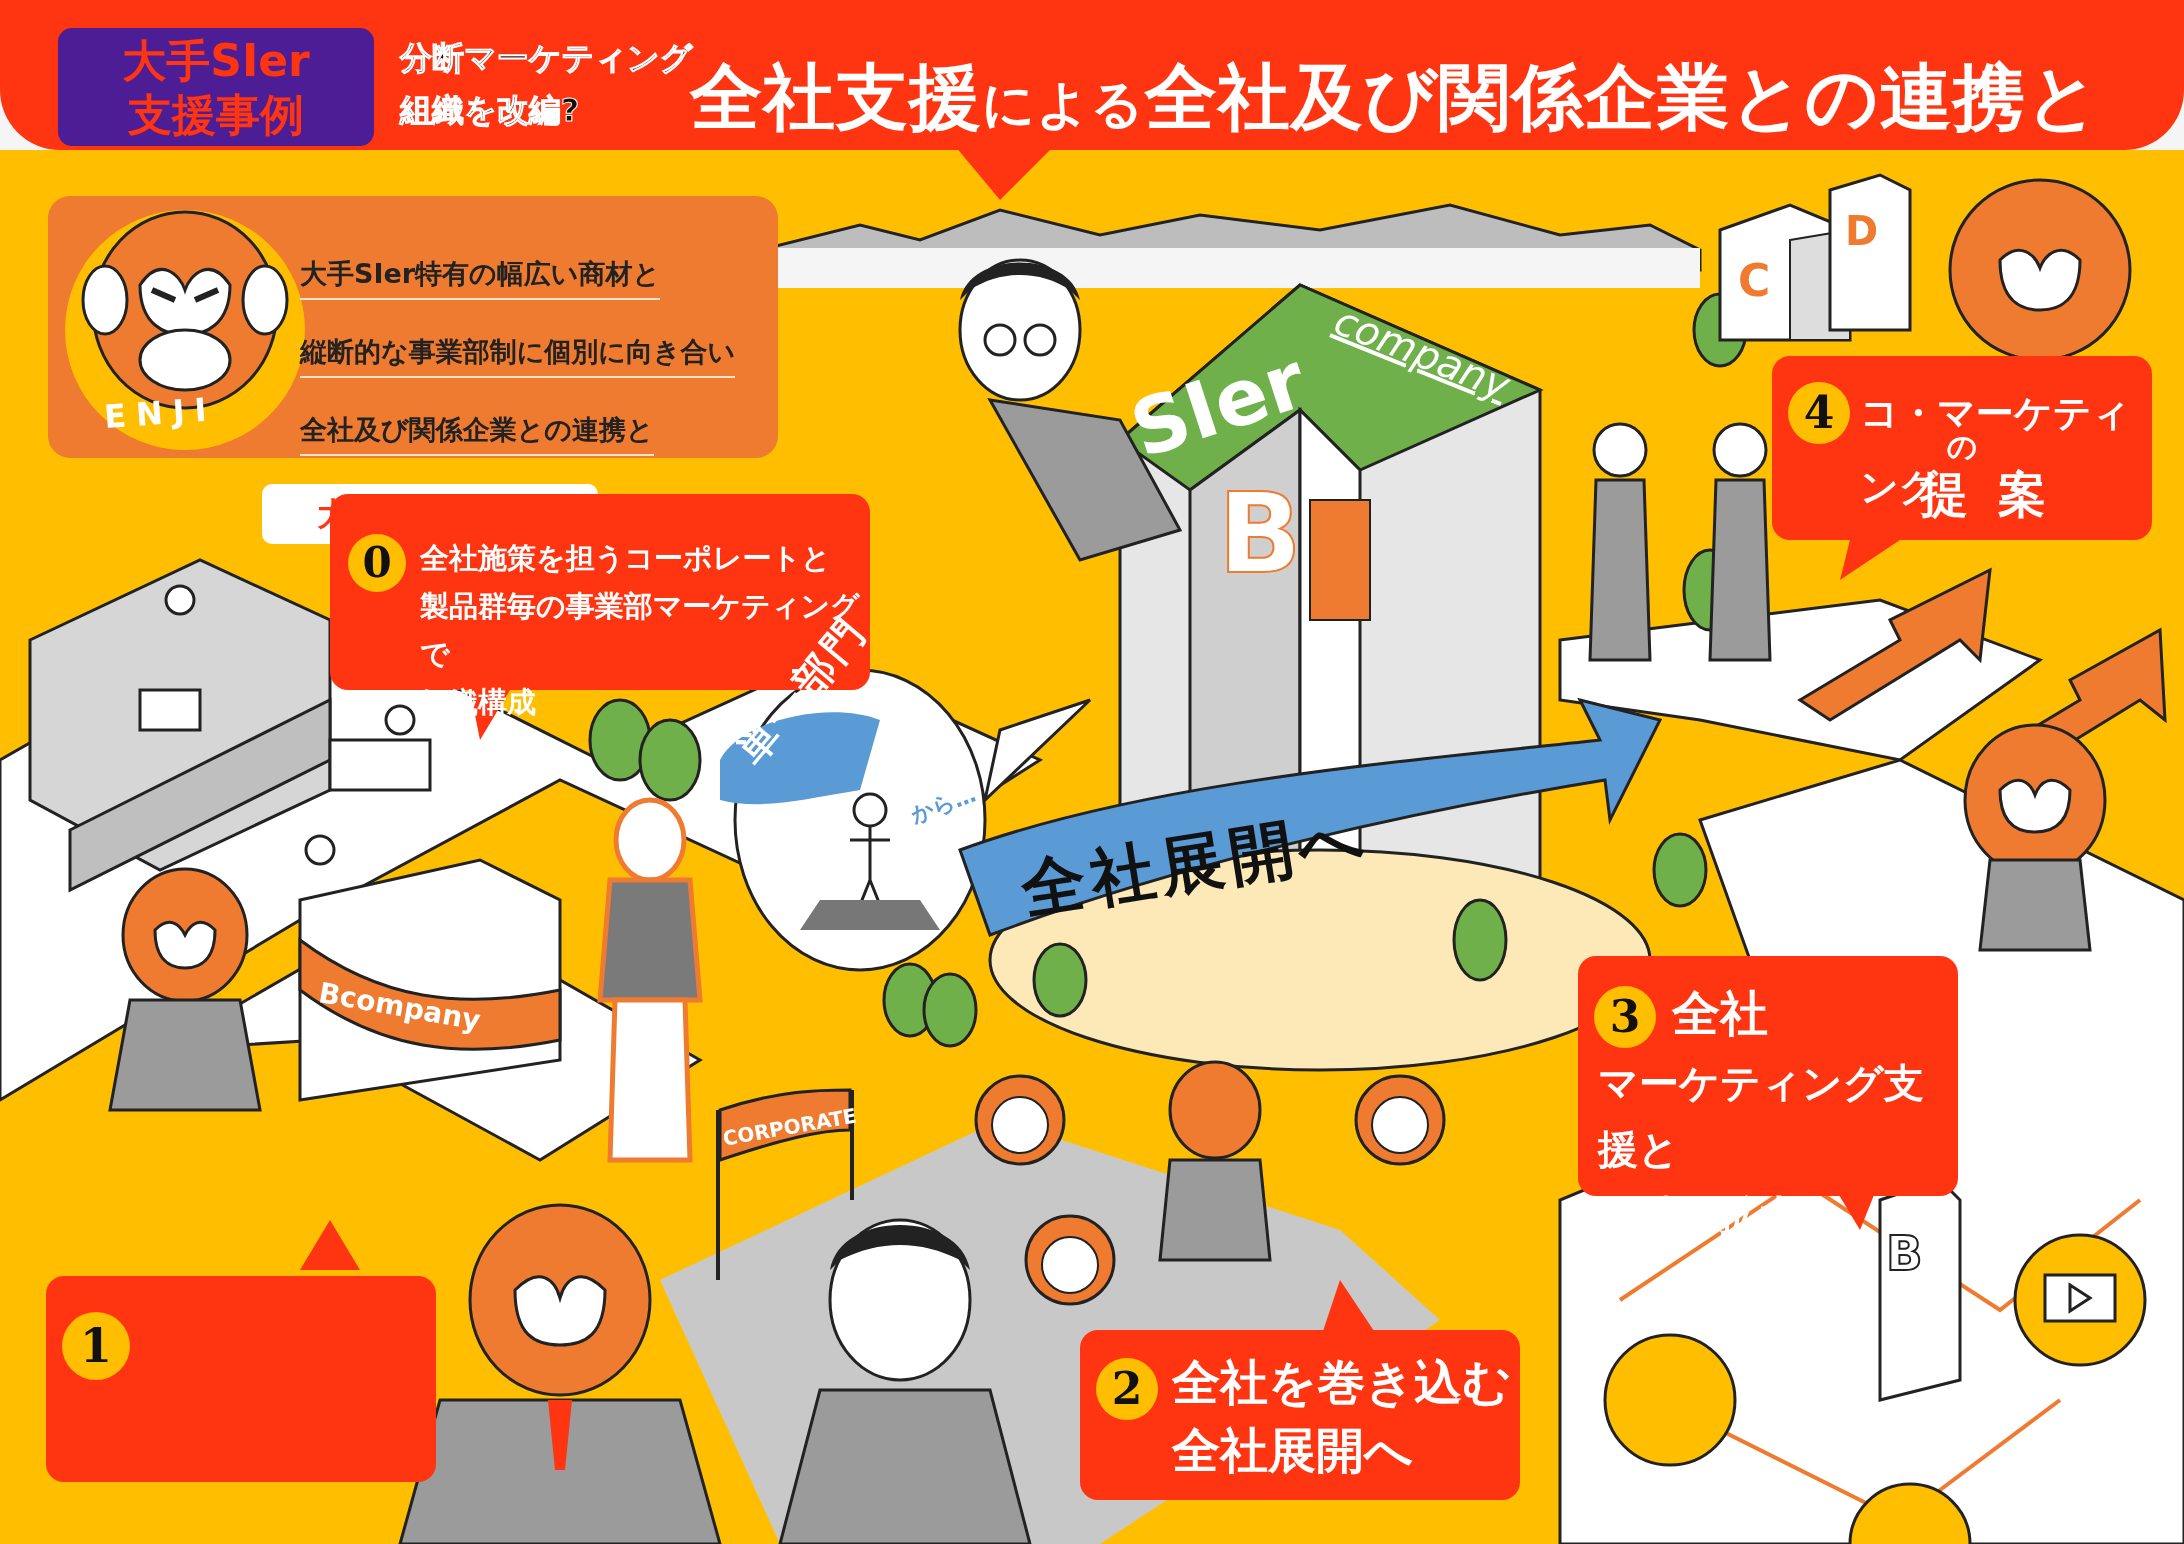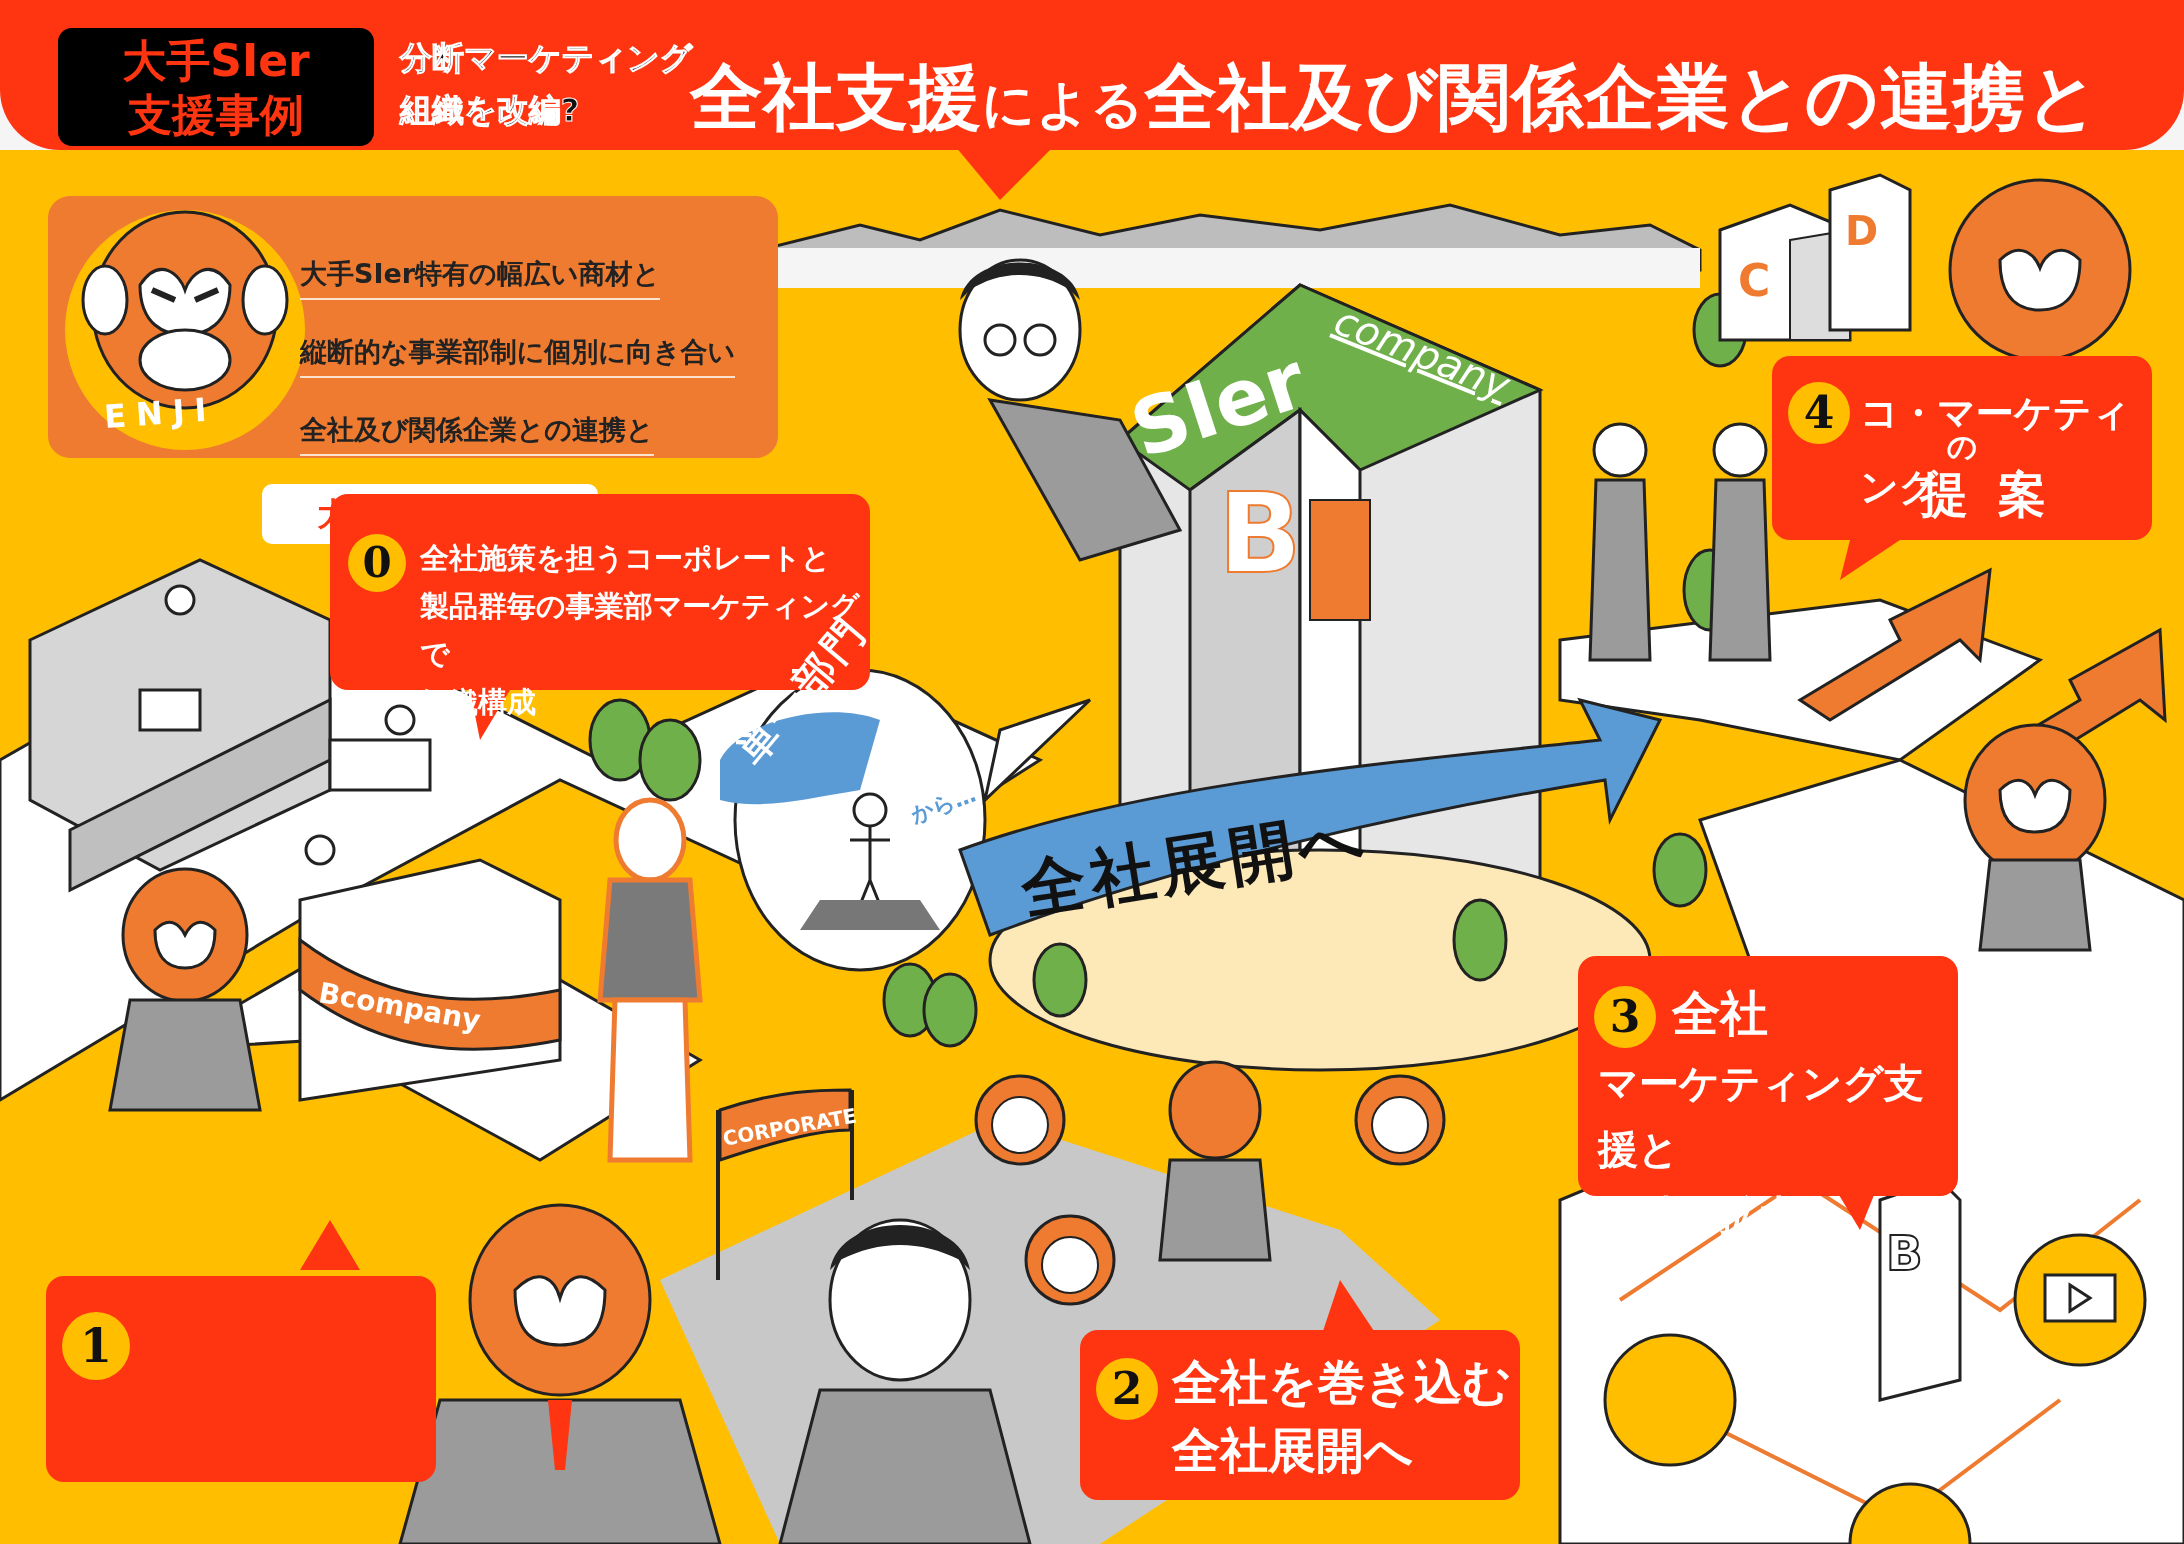--- a/index.html
+++ b/index.html
@@ -1,20 +1,20 @@
 <!DOCTYPE html>
 <html><head>
 <meta charset="utf-8">
 <style>
   html,body{margin:0;padding:0;}
   body{width:2184px;height:1544px;position:relative;overflow:hidden;background:#f5f5f5;font-family:"DejaVu Sans",sans-serif;}
   .abs{position:absolute;}
   svg.scene{position:absolute;left:0;top:0;}
   .header{position:absolute;left:0;top:0;width:2184px;height:150px;background:#ff3411;border-radius:0 0 60px 60px;}
-  .tag-box{position:absolute;left:58px;top:28px;width:316px;height:118px;background:#000000;border-radius:14px;color:#ff3411;font-weight:bold;font-size:44px;line-height:54px;text-align:center;padding-top:6px;box-sizing:border-box;}
+  .tag-box{position:absolute;left:58px;top:28px;width:316px;height:118px;background:#4c1d95;border-radius:14px;color:#ff3411;font-weight:bold;font-size:44px;line-height:54px;text-align:center;padding-top:6px;box-sizing:border-box;}
   .sub-title{position:absolute;left:400px;top:32px;color:#111;font-weight:bold;font-size:32px;line-height:52px;-webkit-text-stroke:1px #fff;}
   .main-title{position:absolute;left:690px;top:50px;color:#fff;font-weight:bold;font-size:72px;letter-spacing:1px;white-space:nowrap;}
   .main-title .small{font-size:52px;}
   .intro-box{position:absolute;left:48px;top:196px;width:730px;height:262px;background:#ee7b30;border-radius:22px;}
   .intro-lines{position:absolute;left:300px;top:222px;font-size:27px;line-height:48px;color:#222;font-weight:bold;}
   .intro-lines div{border-bottom:2px solid #fbe3cc;width:max-content;margin-top:28px;}
   .intro-lines .hl{color:#ff3411;font-size:34px;border-bottom:none;}
   .enji{position:absolute;left:104px;top:394px;color:#fff;font-size:32px;letter-spacing:10px;font-weight:bold;transform:rotate(-4deg);}
   .red-box{position:absolute;background:#ff3411;border-radius:18px;color:#fff;font-weight:bold;}
   .num{display:inline-block;background:#ffbf00;color:#111;border-radius:50%;text-align:center;font-family:"DejaVu Serif",serif;font-weight:bold;vertical-align:middle;}

